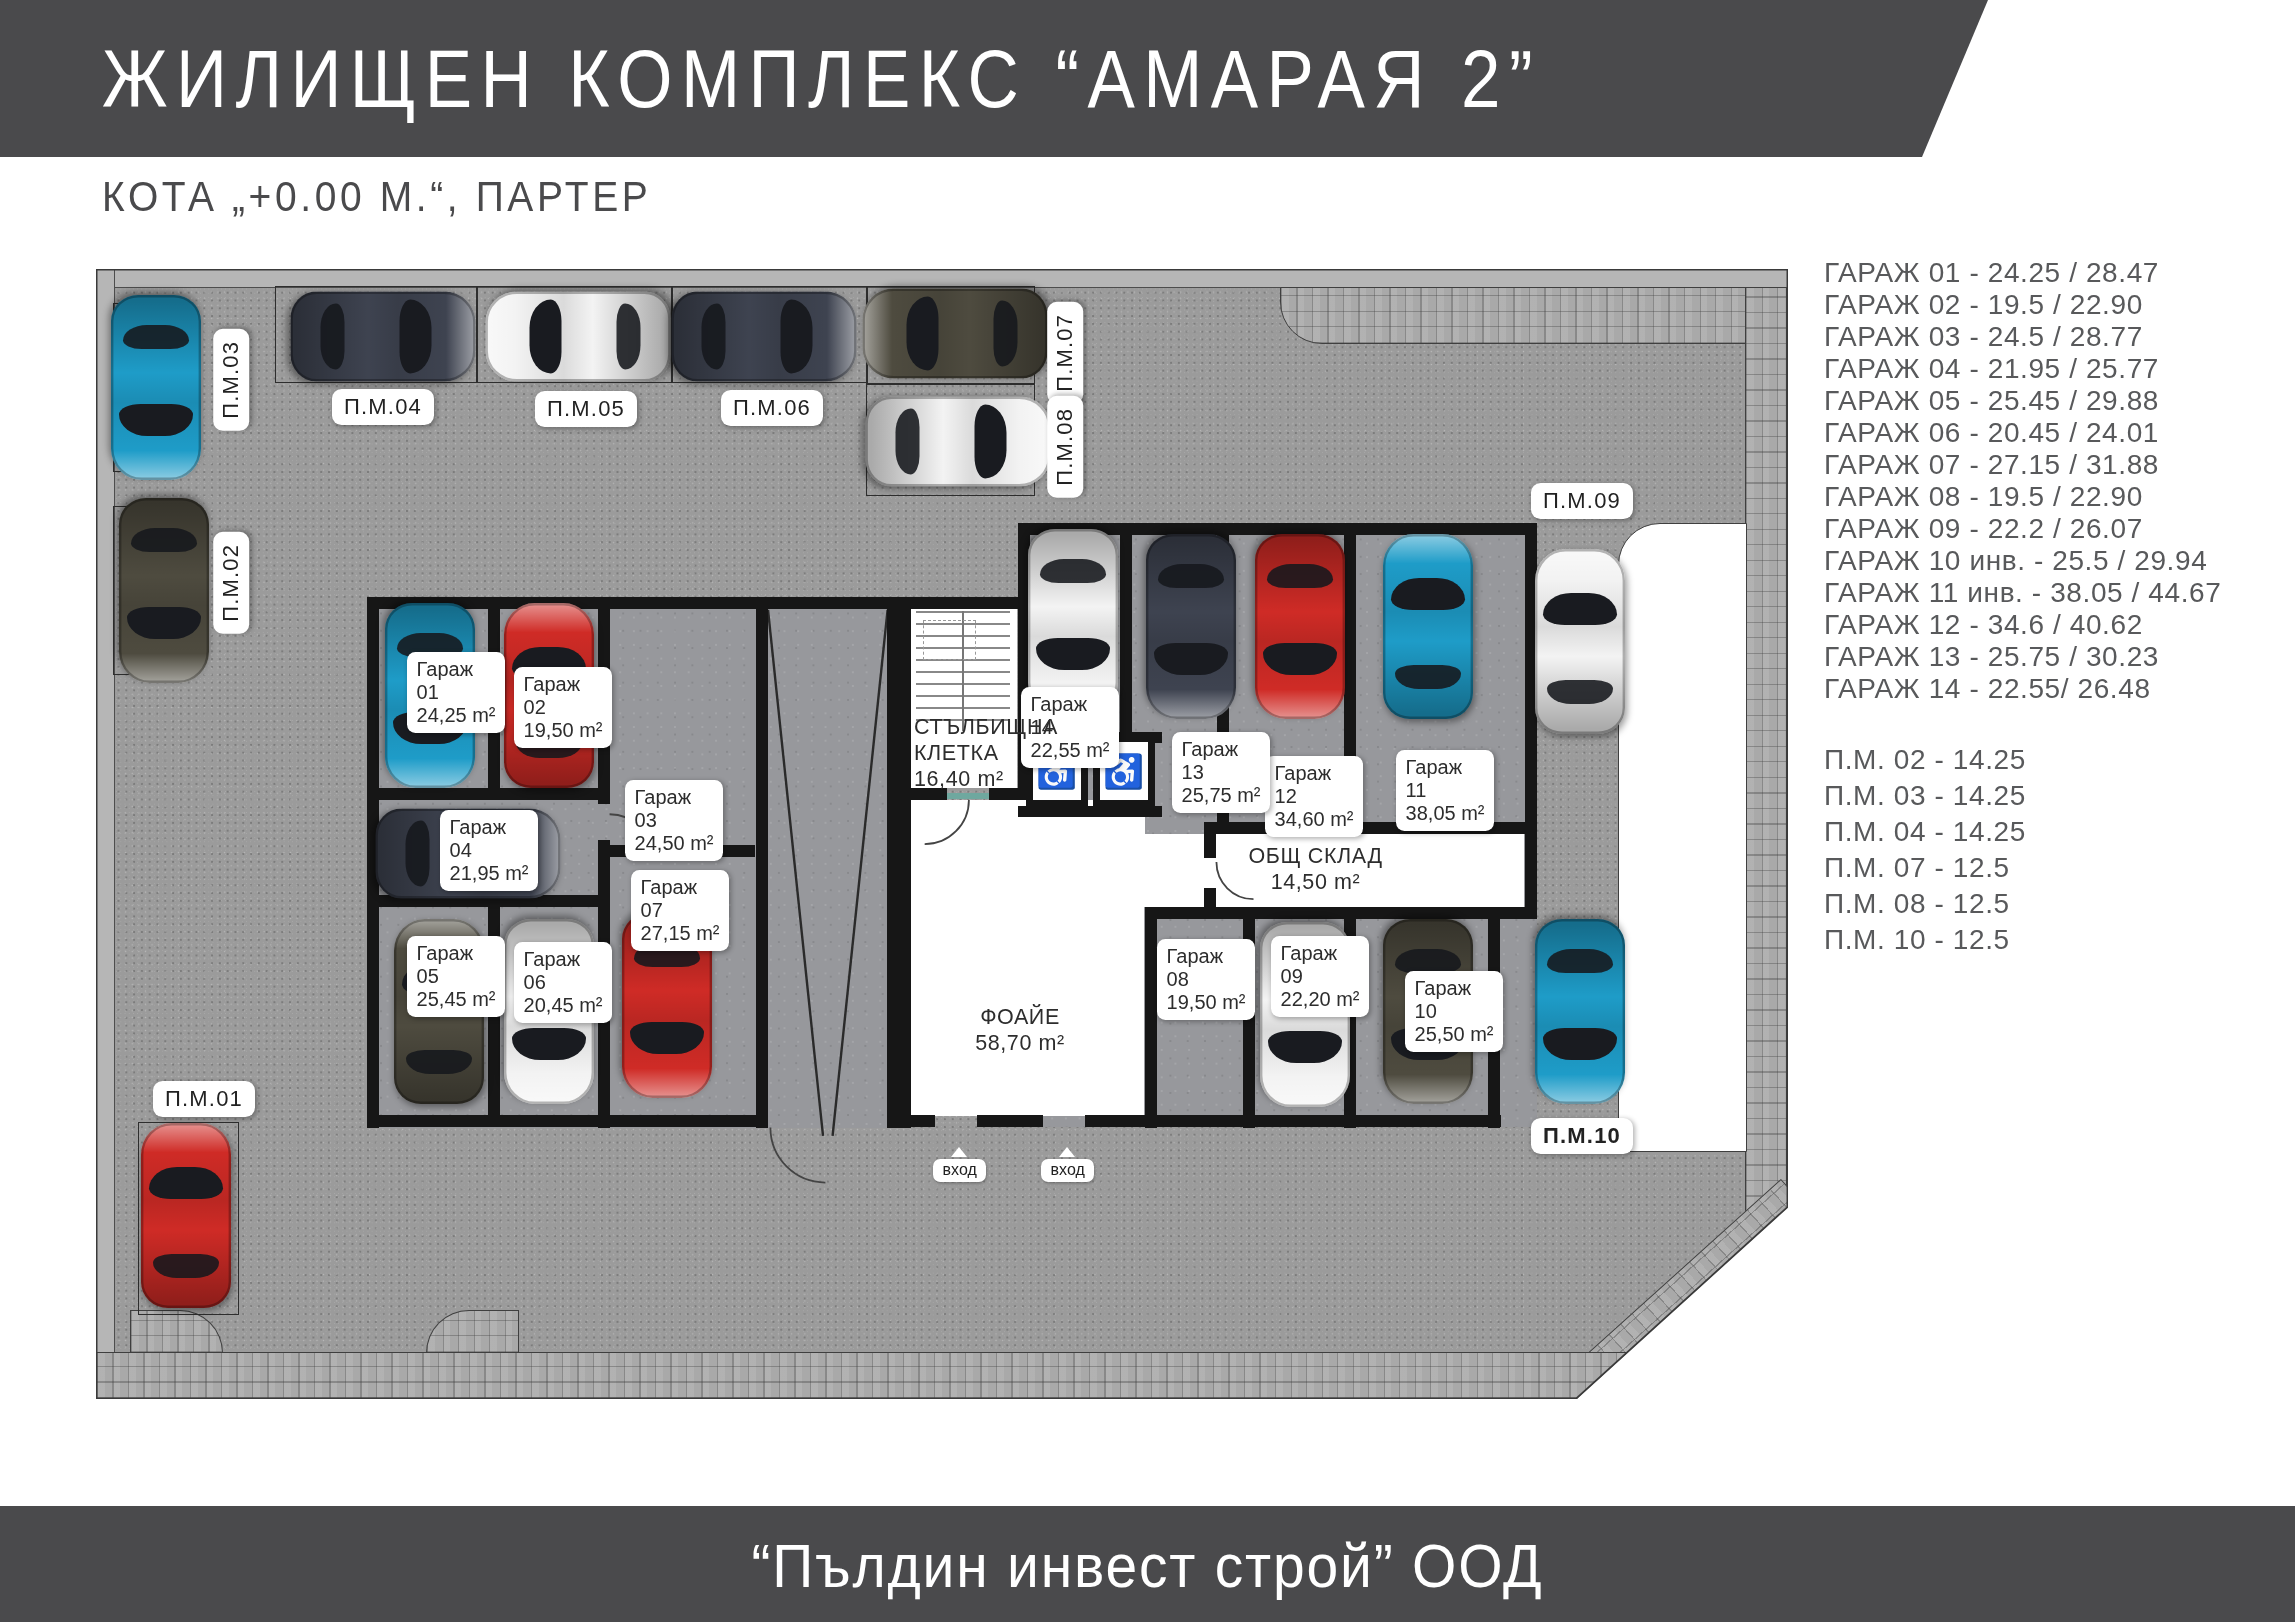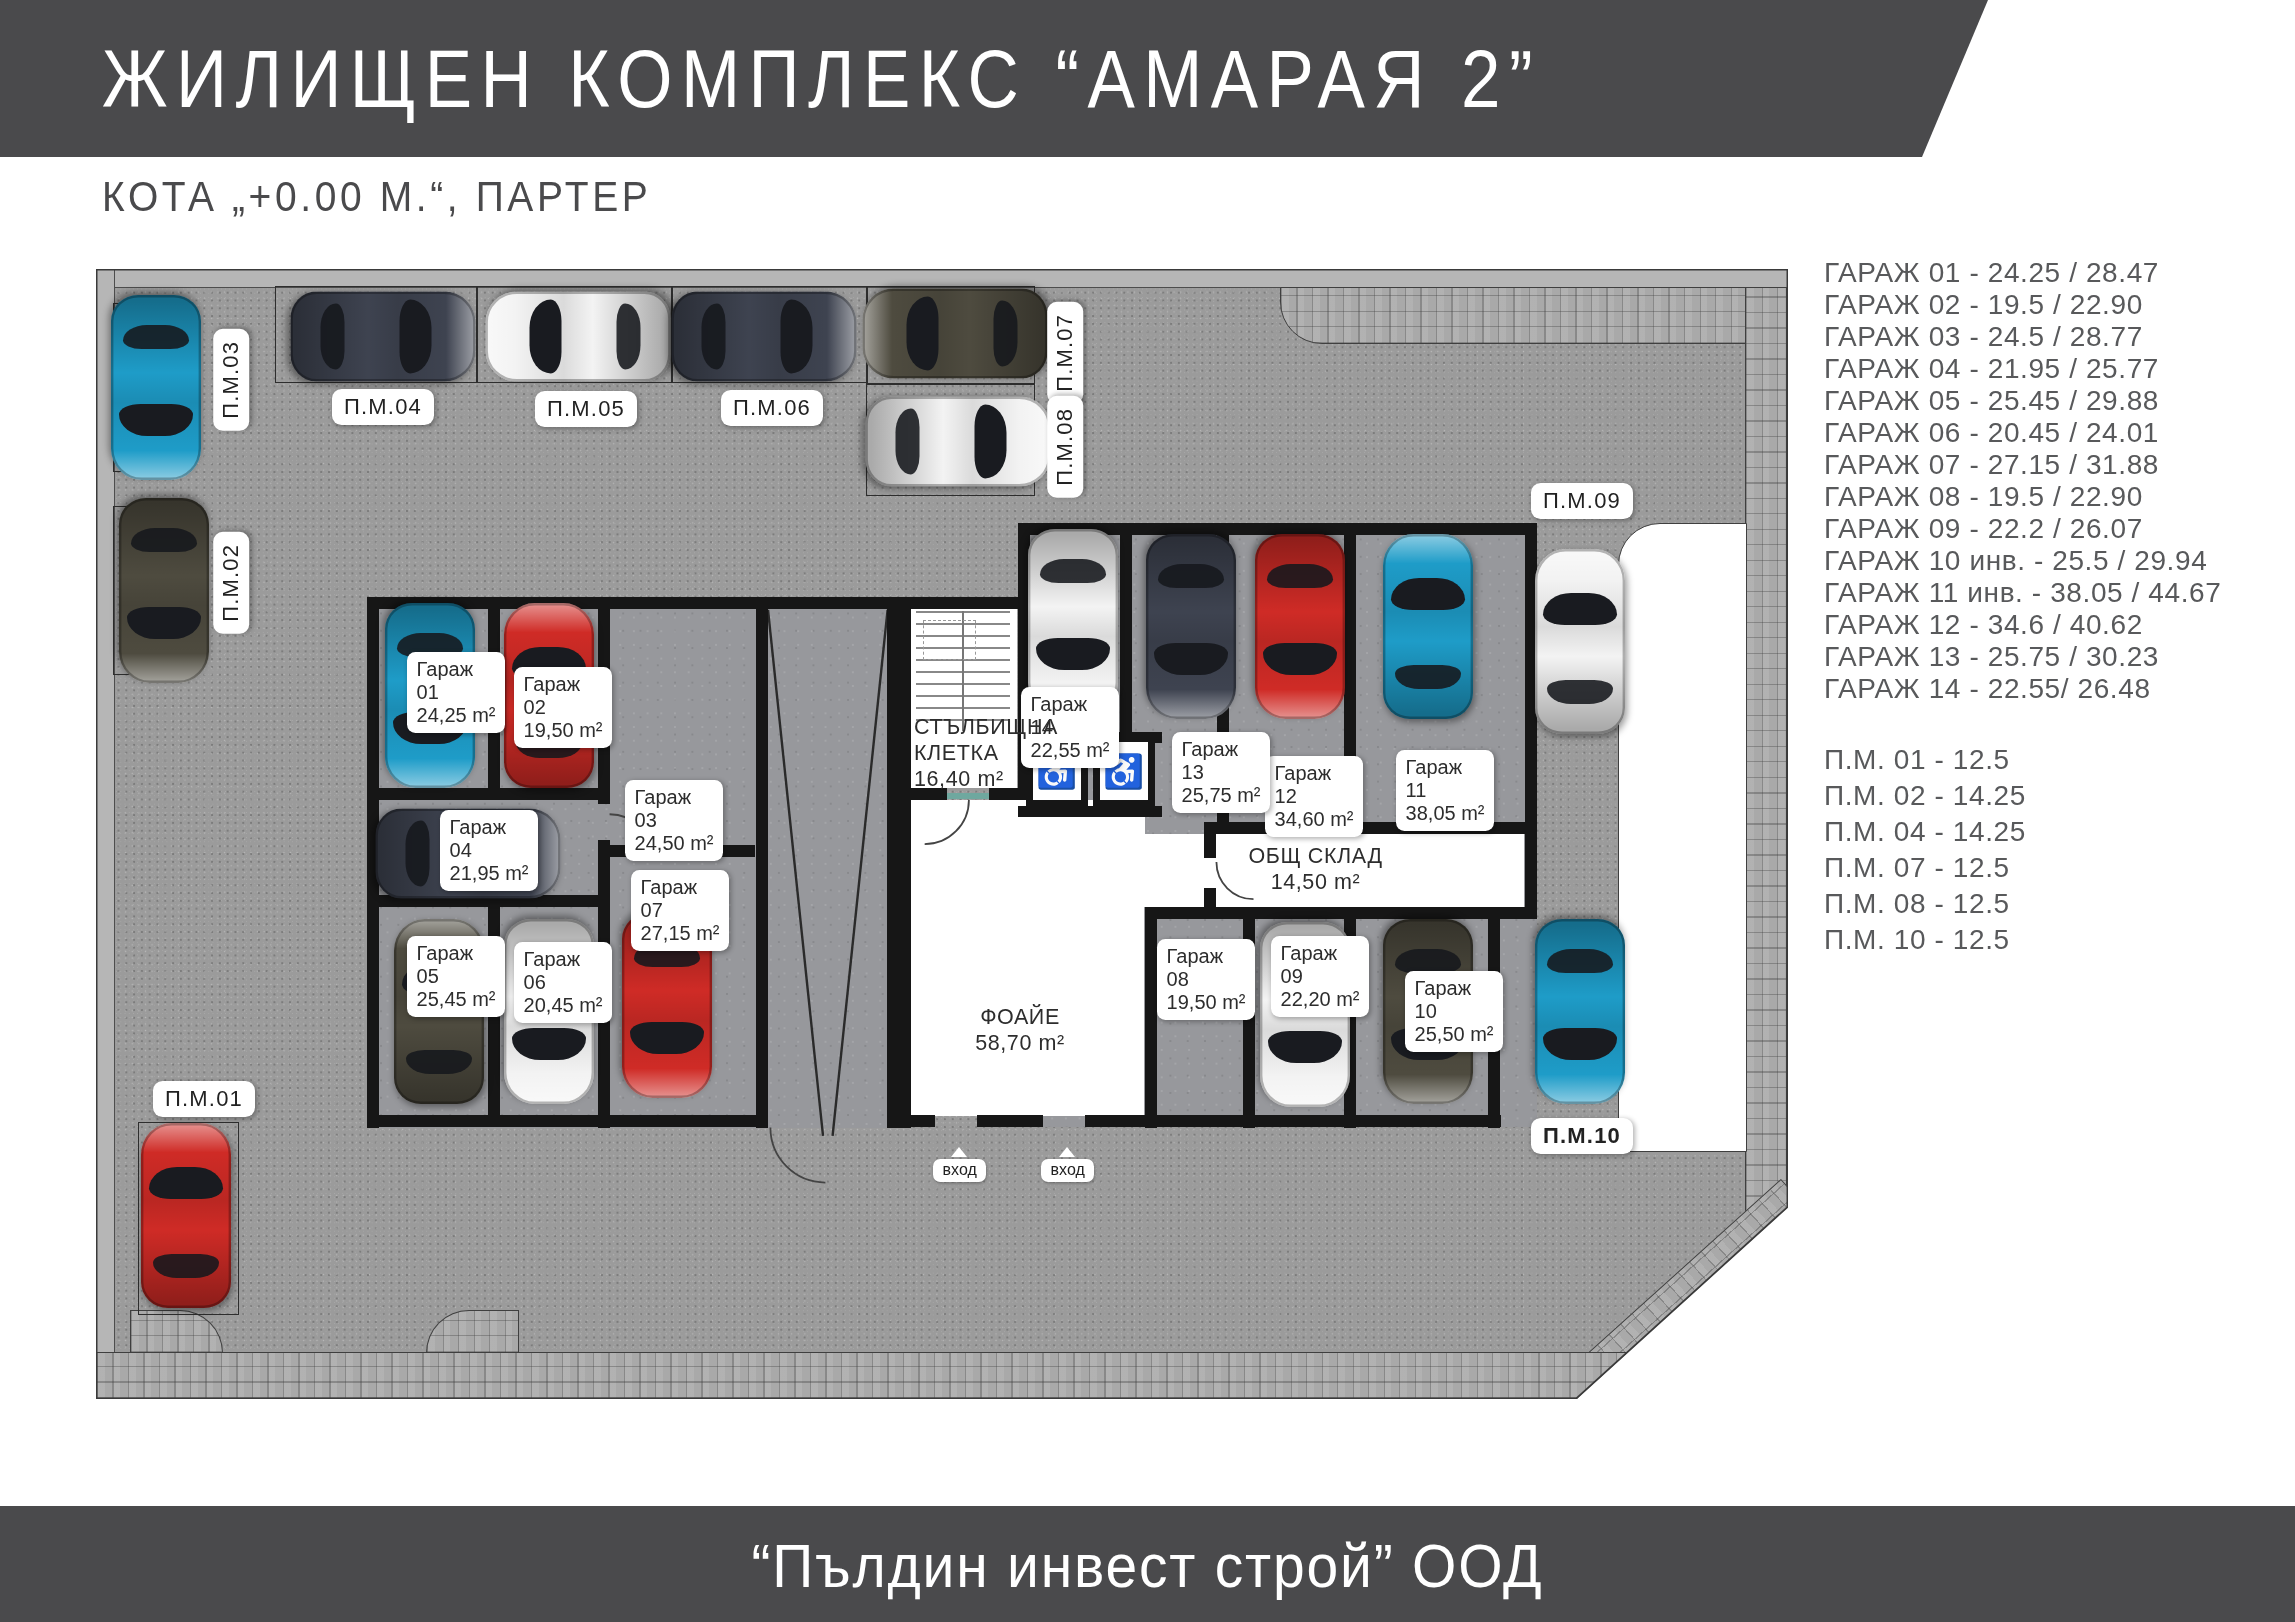--- a/index.html
+++ b/index.html
@@ -363,22 +363,22 @@
   <div class="g-line">ГАРАЖ 06 - 20.45 / 24.01</div>
   <div class="g-line">ГАРАЖ 07 - 27.15 / 31.88</div>
   <div class="g-line">ГАРАЖ 08 - 19.5 / 22.90</div>
   <div class="g-line">ГАРАЖ 09 - 22.2 / 26.07</div>
   <div class="g-line">ГАРАЖ 10 инв. - 25.5 / 29.94</div>
   <div class="g-line">ГАРАЖ 11 инв. - 38.05 / 44.67</div>
   <div class="g-line">ГАРАЖ 12 - 34.6 / 40.62</div>
   <div class="g-line">ГАРАЖ 13 - 25.75 / 30.23</div>
   <div class="g-line">ГАРАЖ 14 - 22.55/ 26.48</div>
   <div class="pm-block">
-    <div class="pm-line">П.М. 01 - 12.5</div>
     <div class="pm-line">П.М. 02 - 14.25</div>
+    <div class="pm-line">П.М. 03 - 14.25</div>
     <div class="pm-line">П.М. 04 - 14.25</div>
     <div class="pm-line">П.М. 07 - 12.5</div>
     <div class="pm-line">П.М. 08 - 12.5</div>
     <div class="pm-line">П.М. 10 - 12.5</div>
   </div>
 </div>
 
 <div class="footer">
   <div class="footer-text">“Пълдин инвест строй” ООД</div>
 </div>

